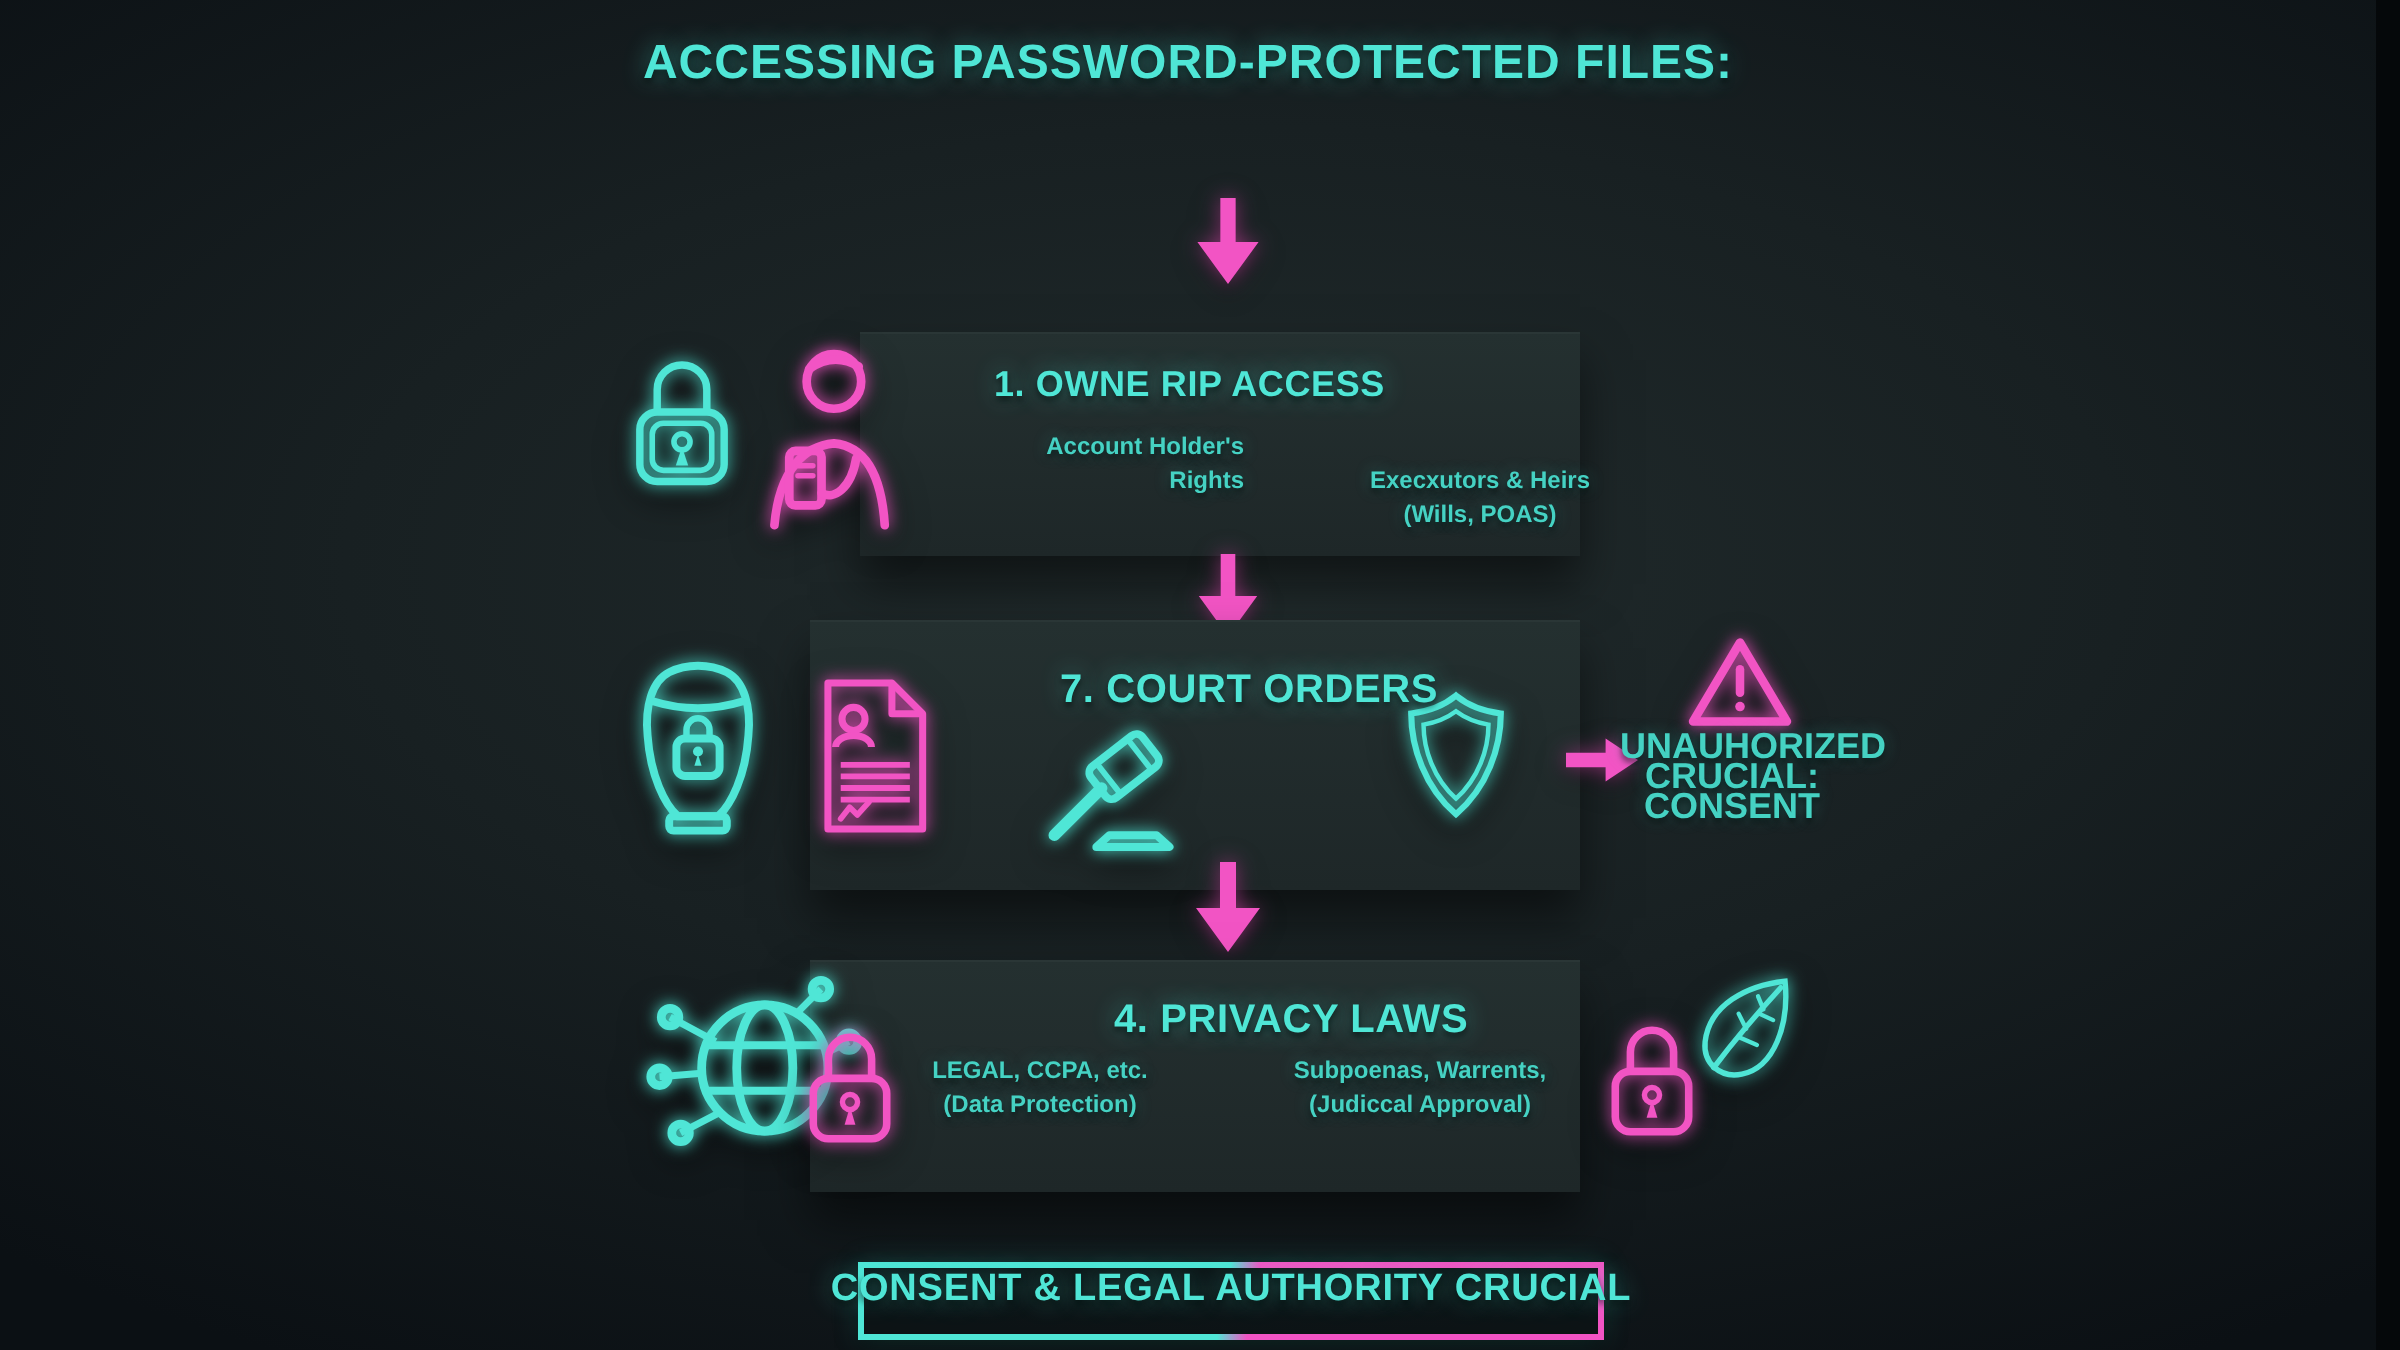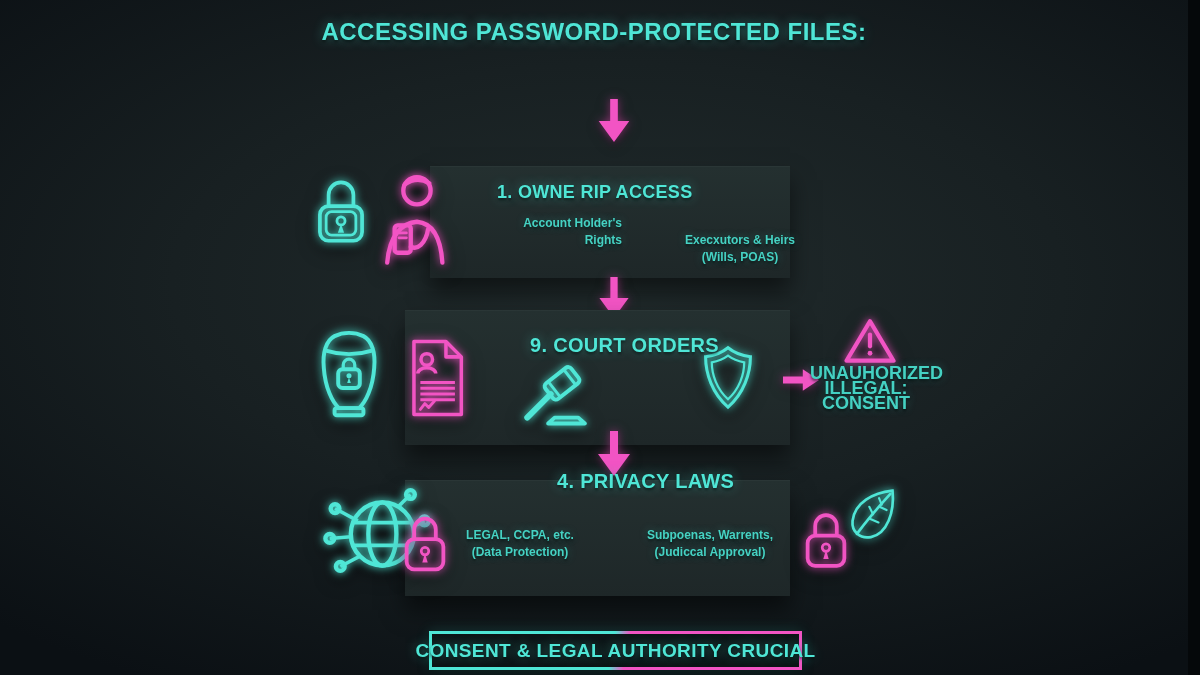--- a/index.html
+++ b/index.html
@@ -24,21 +24,21 @@
   .icon.cyan{color:var(--cyan);}
   .icon.pink{color:var(--pink);}
   .arrow{color:var(--pink);filter:drop-shadow(0 0 5px rgba(242,84,196,.55)) drop-shadow(0 3px 5px rgba(0,0,0,.6));}
   
   .warn-text{font-size:18px;line-height:15px;text-align:center;}
   
   .banner{
     top:631px;left:429px;width:367px;height:33px;
     border:3px solid transparent;
     border-image:linear-gradient(100deg,var(--cyan) 0%,var(--cyan) 49%,var(--pink) 53%,var(--pink) 100%) 1;
-    display:flex;align-items:center;justify-content:center;
+    display:flex;align-items:flex-start;justify-content:center;
     box-shadow:0 0 14px rgba(60,220,200,.18),0 4px 8px rgba(0,0,0,.5);
     background:rgba(10,16,18,.35);
   }
   .banner span{font-size:19px;letter-spacing:.4px;white-space:nowrap;}
   svg{display:block;overflow:visible;}
 </style>
 </head>
 <body>
 
 <div class="stage">
@@ -108,34 +108,34 @@
       <path d="M54,20 v30 M84,20 v30" stroke-width="4.5"></path>
     </g>
     <path d="M52,52 L16,88" stroke-width="9"></path>
     <path d="M48,97 L58,88 H94 L104,97 Z"></path>
   </svg>
   <svg class="abs icon cyan" style="left:700px;top:343px" width="56" height="70" viewBox="0 0 100 120" fill="none" stroke="currentColor" stroke-width="5.5">
     <path d="M50,6 C61,15 74,20 90,22 C90,52 78,88 50,112 C22,88 10,52 10,22 C26,20 39,15 50,6 Z"></path>
     <path d="M50,20 C58,26 68,30 79,32 C79,54 70,80 50,98 C30,80 21,54 21,32 C32,30 42,26 50,20 Z" stroke-width="4"></path>
   </svg>
 
-  <div class="abs neon-cyan sec-heading" style="left:530px;top:334px;font-size:20px;">9. COURT ORDERS</div>
+  <div class="abs neon-cyan sec-heading" style="left:530px;top:334px;font-size:20px;">7. COURT ORDERS</div>
 
   <svg class="abs arrow" style="left:783px;top:366px" width="36" height="28" viewBox="0 0 40 30">
     <path fill="currentColor" d="M0,11 H22 V3 L40,15 L22,27 V19 H0 Z"></path>
   </svg>
 
   <svg class="abs icon pink" style="left:843px;top:317px" width="54" height="48" viewBox="0 0 100 90" fill="none" stroke="currentColor" stroke-width="8" stroke-linejoin="round" stroke-linecap="round">
     <path d="M50,8 L94,82 H6 Z"></path>
     <path d="M50,33 V55"></path>
     <circle cx="50" cy="68" r="4.5" fill="currentColor" stroke="none"></circle>
   </svg>
   <div class="abs neon-cyan-dim warn-text" style="left:810px;top:366px;width:112px;">
     <div>UNAUHORIZED</div>
-    <div>ILLEGAL:</div>
+    <div>CRUCIAL:</div>
     <div>CONSENT</div>
   </div>
 
   <svg class="abs arrow" style="left:598px;top:428px" width="32" height="52" viewBox="0 0 32 46">
     <path fill="currentColor" d="M12,0 H20 V23 H32 L16,45 L0,23 H12 Z"></path>
   </svg>
 
   <div class="abs panel" style="left:405px;top:480px;width:385px;height:116px;"></div>
 
   <svg class="abs icon cyan" style="left:320px;top:477px" width="116" height="114" viewBox="0 0 130 130" fill="none" stroke="currentColor" stroke-width="5">
@@ -161,21 +161,21 @@
     <rect x="16" y="52" width="68" height="56" rx="14"></rect>
     <circle cx="50" cy="74" r="7" stroke-width="5"></circle>
     <path d="M50,78 l-5,17 h10 z" fill="currentColor" stroke="none"></path>
   </svg>
   <svg class="abs icon cyan" style="left:845px;top:485px" width="54" height="62" viewBox="0 0 100 110" fill="none" stroke="currentColor" stroke-width="5" stroke-linecap="round">
     <path d="M88,8 C52,12 18,30 14,64 C12,84 28,98 48,94 C78,88 92,48 88,8 Z"></path>
     <path d="M22,88 C40,64 62,38 84,14"></path>
     <path d="M46,60 l16,7 M52,52 l-7,-14 M64,38 l13,6 M68,34 l-5,-12" stroke-width="4"></path>
   </svg>
 
-  <div class="abs neon-cyan sec-heading" style="left:557px;top:470px;font-size:20px;">4. PRIVACY LAWS</div>
+  <div class="abs neon-cyan sec-heading" style="left:557px;top:499px;font-size:20px;">4. PRIVACY LAWS</div>
   <div class="abs neon-cyan-dim sub" style="left:445px;top:527px;width:150px;text-align:center;">
     <div>LEGAL, CCPA, etc.</div>
     <div>(Data Protection)</div>
   </div>
   <div class="abs neon-cyan-dim sub" style="left:625px;top:527px;width:170px;text-align:center;">
     <div>Subpoenas, Warrents,</div>
     <div>(Judiccal Approval)</div>
   </div>
 
   <div class="abs banner">

